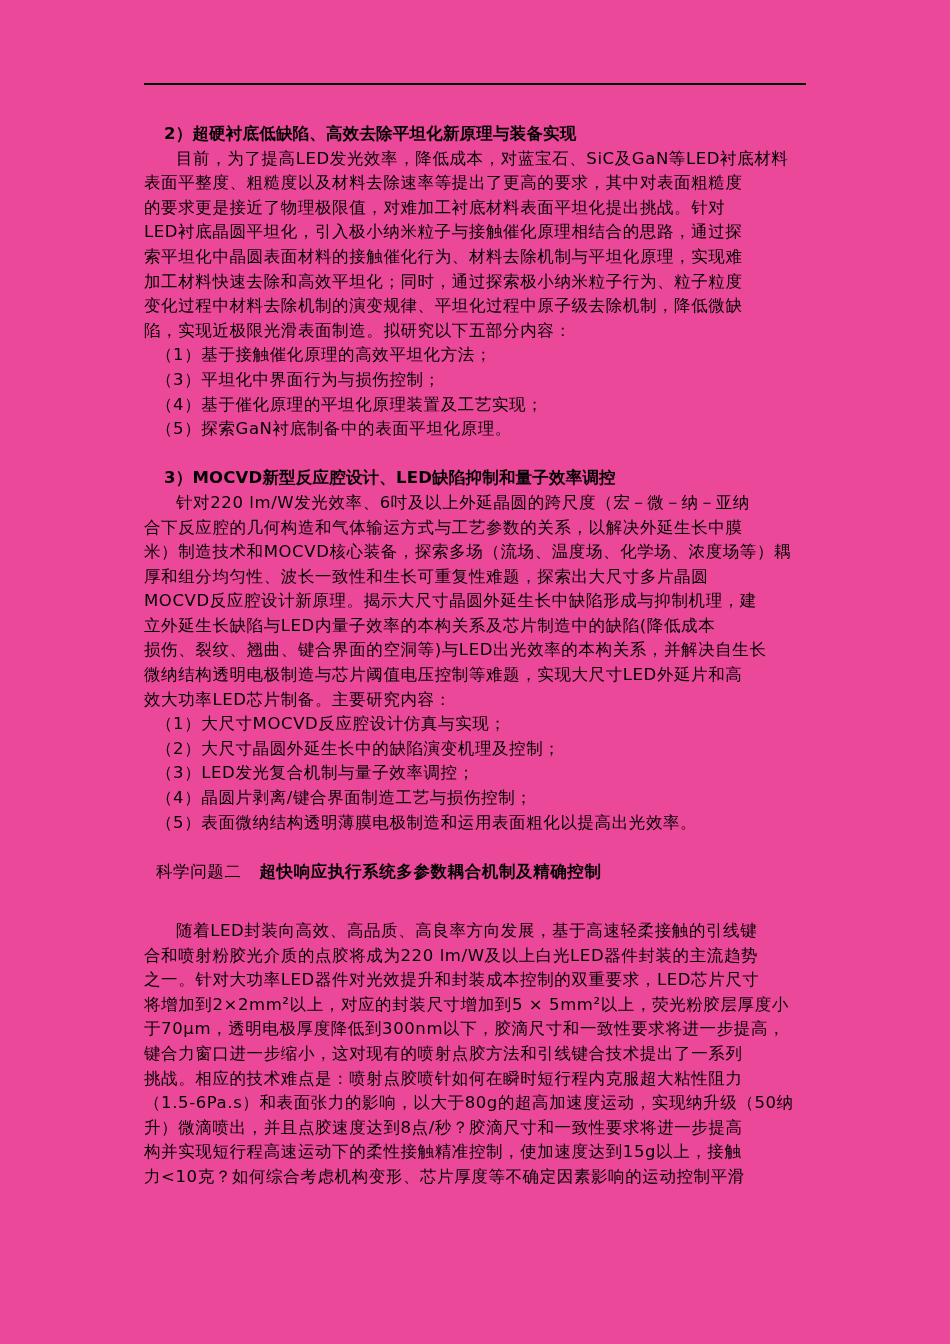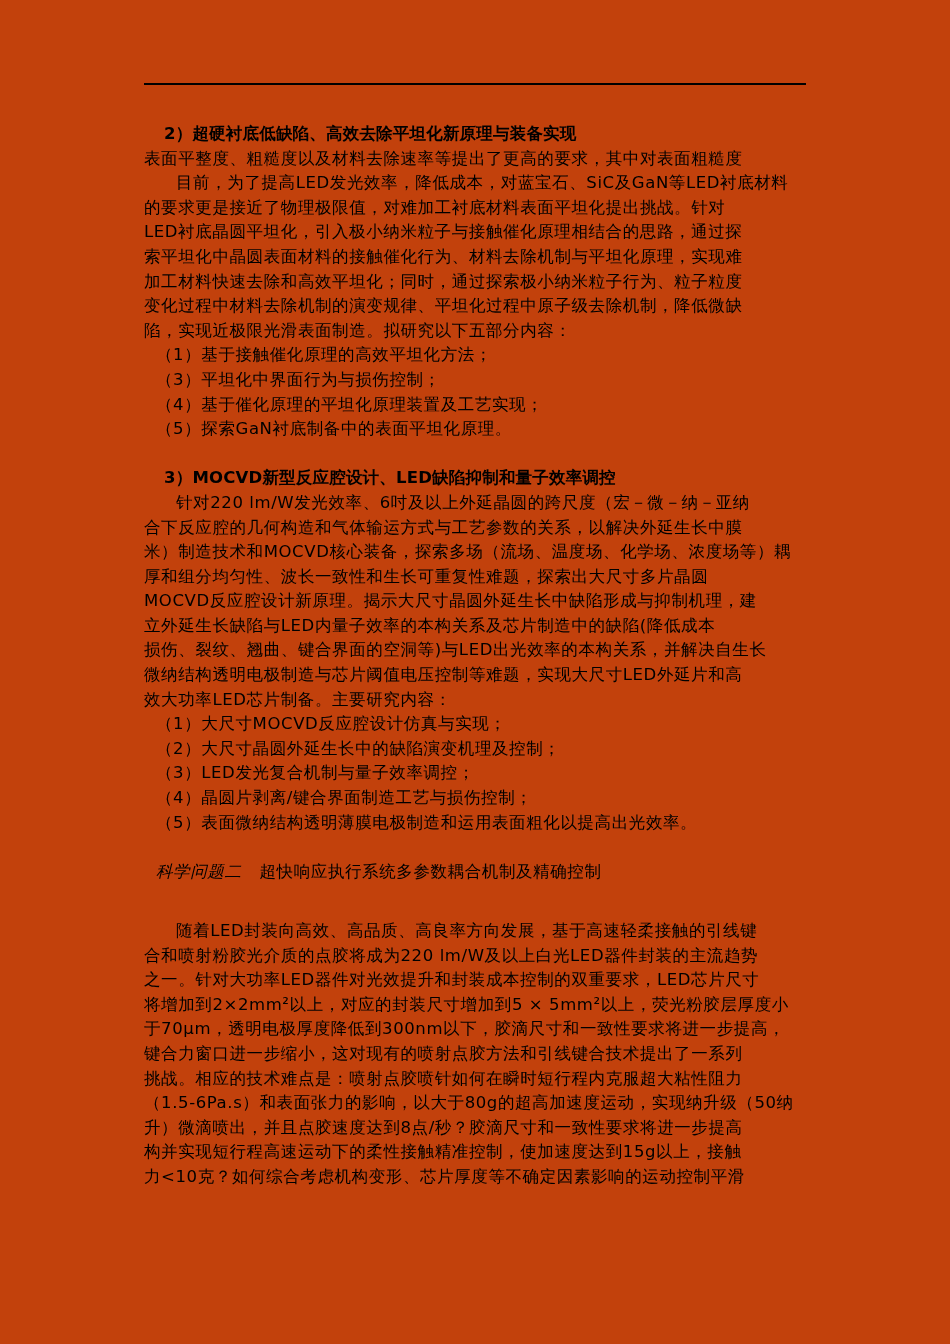--- a/index.html
+++ b/index.html
@@ -1,42 +1,42 @@
 <!DOCTYPE html>
 <html><head>
   <meta charset="utf-8">
   <style>
     html, body { margin: 0; padding: 0; background: #ffffff; }
     body { width: 950px; height: 1344px; position: relative; overflow: hidden;
       font-family: "DejaVu Sans", "Liberation Sans", sans-serif; color: #000; }
-    .page { position: absolute; left: 0; top: 0; width: 950px; height: 1344px; background: #c2410c; }
+    .page { position: absolute; left: 0; top: 0; width: 950px; height: 1344px; background: #ec4899; }
     .header-rule { position: absolute; left: 144px; top: 83px; width: 662px; height: 0; border-top: 2px solid #000; }
     .content { position: absolute; left: 144px; top: 122px; width: 664px; }
     .line { font-size: 16.5px; line-height: 24.6px; height: 24.6px; white-space: nowrap; letter-spacing: 0.6px; }
     .heading { font-weight: bold; letter-spacing: 0.2px; }
     .indent-h { padding-left: 20px; }
     .indent-p { padding-left: 32px; }
     .indent-i { padding-left: 12px; }
     .gap { height: 24.6px; }
     .gap-s { height: 10px; }
-    .q-label { font-weight: normal; font-style: italic; }
-    .q-title { font-weight: normal; margin-left: 18px; }
+    .q-label { font-weight: normal; }
+    .q-title { font-weight: bold; margin-left: 18px; }
   </style>
 </head>
 <body>
 
 <div class="page">
   <div class="header-rule"></div>
 
   <div class="content">
 
     <div class="line heading indent-h">2）超硬衬底低缺陷、高效去除平坦化新原理与装备实现</div>
     <div>
+      <div class="line indent-p">目前，为了提高LED发光效率，降低成本，对蓝宝石、SiC及GaN等LED衬底材料</div>
       <div class="line">表面平整度、粗糙度以及材料去除速率等提出了更高的要求，其中对表面粗糙度</div>
-      <div class="line indent-p">目前，为了提高LED发光效率，降低成本，对蓝宝石、SiC及GaN等LED衬底材料</div>
       <div class="line">的要求更是接近了物理极限值，对难加工衬底材料表面平坦化提出挑战。针对</div>
       <div class="line">LED衬底晶圆平坦化，引入极小纳米粒子与接触催化原理相结合的思路，通过探</div>
       <div class="line">索平坦化中晶圆表面材料的接触催化行为、材料去除机制与平坦化原理，实现难</div>
       <div class="line">加工材料快速去除和高效平坦化；同时，通过探索极小纳米粒子行为、粒子粒度</div>
       <div class="line">变化过程中材料去除机制的演变规律、平坦化过程中原子级去除机制，降低微缺</div>
       <div class="line">陷，实现近极限光滑表面制造。拟研究以下五部分内容：</div>
     </div>
     <div>
       <div class="line indent-i">（1）基于接触催化原理的高效平坦化方法；</div>
       <div class="line indent-i">（3）平坦化中界面行为与损伤控制；</div>

